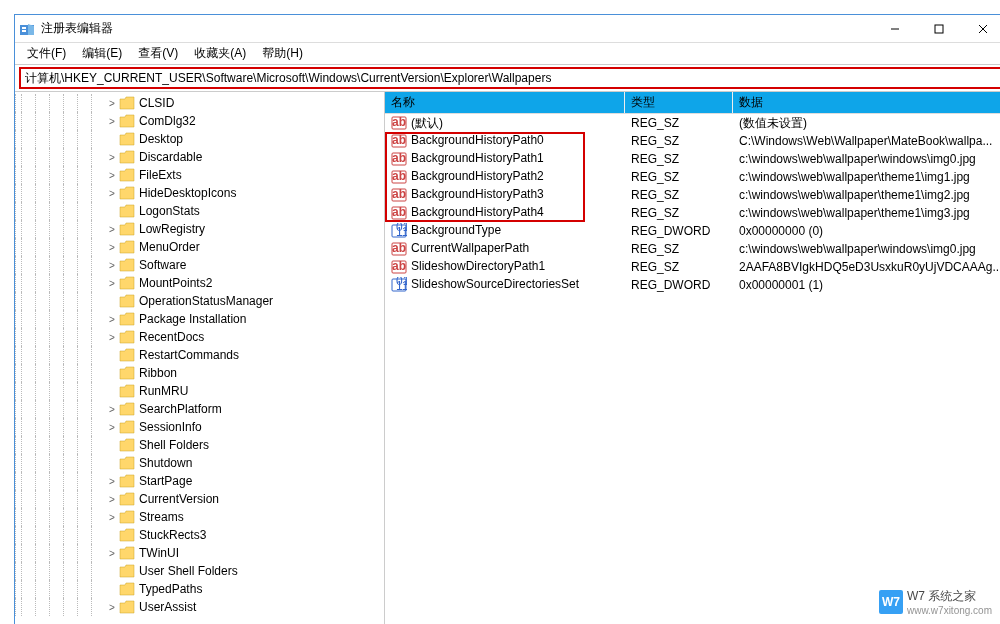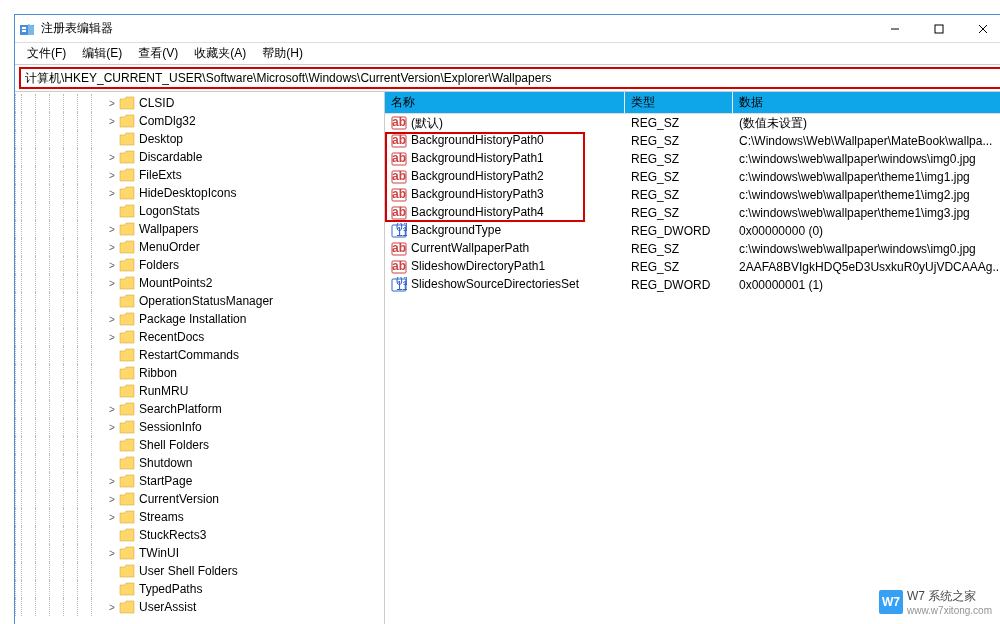--- a/index.html
+++ b/index.html
@@ -190,21 +190,21 @@
           <span class="indent" style="width:14px;border-left:1px dotted #bbb;height:18px;"></span>
           <span class="indent" style="width:14px;border-left:1px dotted #bbb;height:18px;"></span>
           <span class="indent" style="width:14px;border-left:1px dotted #bbb;height:18px;"></span>
           <span class="indent" style="width:14px;border-left:1px dotted #bbb;height:18px;"></span>
           <span class="indent" style="width:14px;border-left:1px dotted #bbb;height:18px;"></span>
           <span class="indent" style="width:14px;border-left:1px dotted #bbb;height:18px;"></span>
           <span class="expander">&gt;</span>
           <span class="folder-icon"><svg viewBox="0 0 16 14">
               <path d="M1 3 L6 3 L7 1 L15 1 L15 13 L1 13 Z" fill="#ffd76b" stroke="#c9a227" stroke-width="0.5"></path>
             </svg></span>
-          <span class="tree-label">Wallpapers</span>
+          <span class="tree-label">LowRegistry</span>
         </div>
         <div class="tree-row">
           <span class="indent" style="width:6px;border-left:1px dotted #bbb;height:18px;"></span>
           <span class="indent" style="width:14px;border-left:1px dotted #bbb;height:18px;"></span>
           <span class="indent" style="width:14px;border-left:1px dotted #bbb;height:18px;"></span>
           <span class="indent" style="width:14px;border-left:1px dotted #bbb;height:18px;"></span>
           <span class="indent" style="width:14px;border-left:1px dotted #bbb;height:18px;"></span>
           <span class="indent" style="width:14px;border-left:1px dotted #bbb;height:18px;"></span>
           <span class="indent" style="width:14px;border-left:1px dotted #bbb;height:18px;"></span>
           <span class="expander">&gt;</span>
@@ -218,21 +218,21 @@
           <span class="indent" style="width:14px;border-left:1px dotted #bbb;height:18px;"></span>
           <span class="indent" style="width:14px;border-left:1px dotted #bbb;height:18px;"></span>
           <span class="indent" style="width:14px;border-left:1px dotted #bbb;height:18px;"></span>
           <span class="indent" style="width:14px;border-left:1px dotted #bbb;height:18px;"></span>
           <span class="indent" style="width:14px;border-left:1px dotted #bbb;height:18px;"></span>
           <span class="indent" style="width:14px;border-left:1px dotted #bbb;height:18px;"></span>
           <span class="expander">&gt;</span>
           <span class="folder-icon"><svg viewBox="0 0 16 14">
               <path d="M1 3 L6 3 L7 1 L15 1 L15 13 L1 13 Z" fill="#ffd76b" stroke="#c9a227" stroke-width="0.5"></path>
             </svg></span>
-          <span class="tree-label">Folders</span>
+          <span class="tree-label">Software</span>
         </div>
         <div class="tree-row">
           <span class="indent" style="width:6px;border-left:1px dotted #bbb;height:18px;"></span>
           <span class="indent" style="width:14px;border-left:1px dotted #bbb;height:18px;"></span>
           <span class="indent" style="width:14px;border-left:1px dotted #bbb;height:18px;"></span>
           <span class="indent" style="width:14px;border-left:1px dotted #bbb;height:18px;"></span>
           <span class="indent" style="width:14px;border-left:1px dotted #bbb;height:18px;"></span>
           <span class="indent" style="width:14px;border-left:1px dotted #bbb;height:18px;"></span>
           <span class="indent" style="width:14px;border-left:1px dotted #bbb;height:18px;"></span>
           <span class="expander">&gt;</span>

